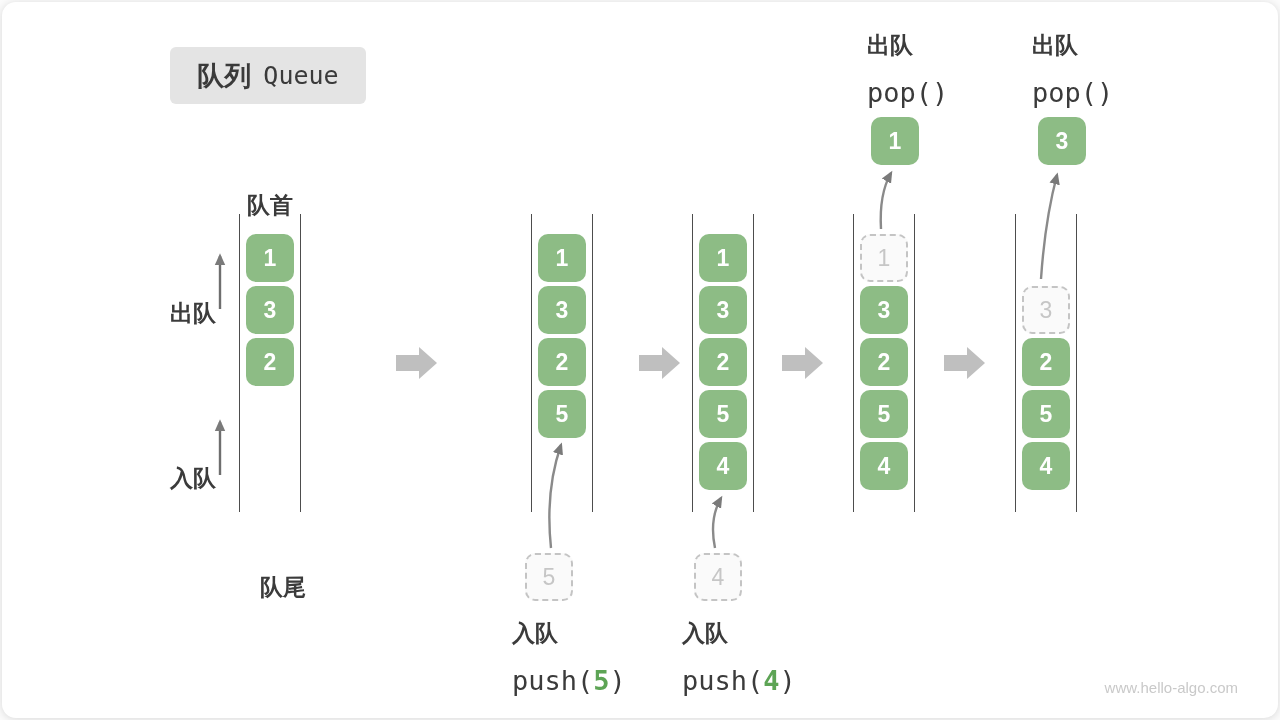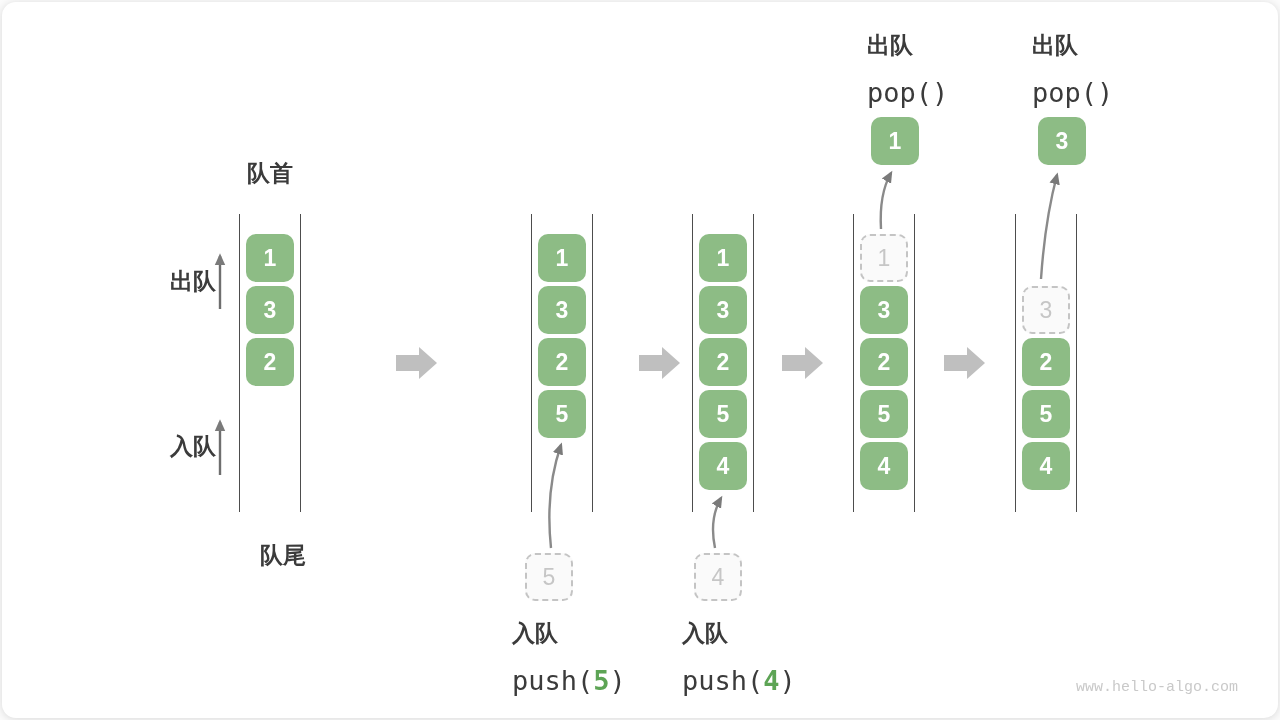--- a/index.html
+++ b/index.html
@@ -11,52 +11,56 @@
 
   
   .title-box { position:absolute; left:168px; top:45px; width:196px; height:57px;
                background:#e4e4e4; border-radius:6px; display:flex;
                align-items:center; justify-content:center; gap:12px; }
   .title-zh { font-size:27px; font-weight:700; color:#3a3a3a; }
   .title-en { font-family:"DejaVu Sans Mono","Liberation Mono",monospace;
               font-size:25px; color:#3a3a3a; }
 
   
-  .lbl { position:absolute; font-size:23px; font-weight:600; color:#3b3b3b; }
+  .lbl { position:absolute; font-size:23px; font-weight:600; color:#3b3b3b;margin-top:32px; }
   .lbl.center { width:100px; text-align:center; }
 
   
   .col { position:absolute; top:212px; width:62px; height:298px;
          border-left:1.5px solid #4d4d4d; border-right:1.5px solid #4d4d4d; }
   .box { position:absolute; width:48px; height:48px; border-radius:10px;
          display:flex; align-items:center; justify-content:center;
          font-size:23px; }
   .vbox { background:#8dbc85; color:#ffffff; font-weight:700; }
   .gbox { background:#fafafa; border:2px dashed #c4c4c4; color:#c6c6c6;
           font-weight:400; }
 
   
   .op { position:absolute; color:#3b3b3b; }
   .op .zh { font-size:23px; font-weight:600; line-height:30px; }
   .op .code { font-family:"DejaVu Sans Mono","Liberation Mono",monospace;
               font-size:27px; line-height:30px; margin-top:18px; }
   .op .arg { color:#5da455; font-weight:700; }
 
   .watermark { position:absolute; right:40px; bottom:22px;
-               font-family:Liberation Mono, monospace;
+               font-family:Liberation Sans, sans-serif;
                font-size:15px; color:#c9c9c9; }
 
   svg.overlay { position:absolute; left:0; top:0; width:1280px; height:720px;
                 pointer-events:none; }
 </style>
 </head>
 <body>
 
 <div class="card">
 
+  <div class="title-box">
+    <span class="title-zh">队列</span>
+    <span class="title-en">Queue</span>
+  </div>
 
   <div class="lbl center" style="left:218px; top:156px;">队首</div>
   <div class="lbl center" style="left:231px; top:538px;">队尾</div>
   <div class="lbl" style="left:168px; top:264px;">出队</div>
   <div class="lbl" style="left:168px; top:429px;">入队</div>
 
   <svg class="overlay">
     <defs>
       <marker id="ah" viewBox="0 0 10 10" markerWidth="5.5" markerHeight="5.5" refX="7" refY="5" orient="auto">
         <path d="M0,1 L9,5 L0,9 Z" fill="#7a7a7a"></path>

